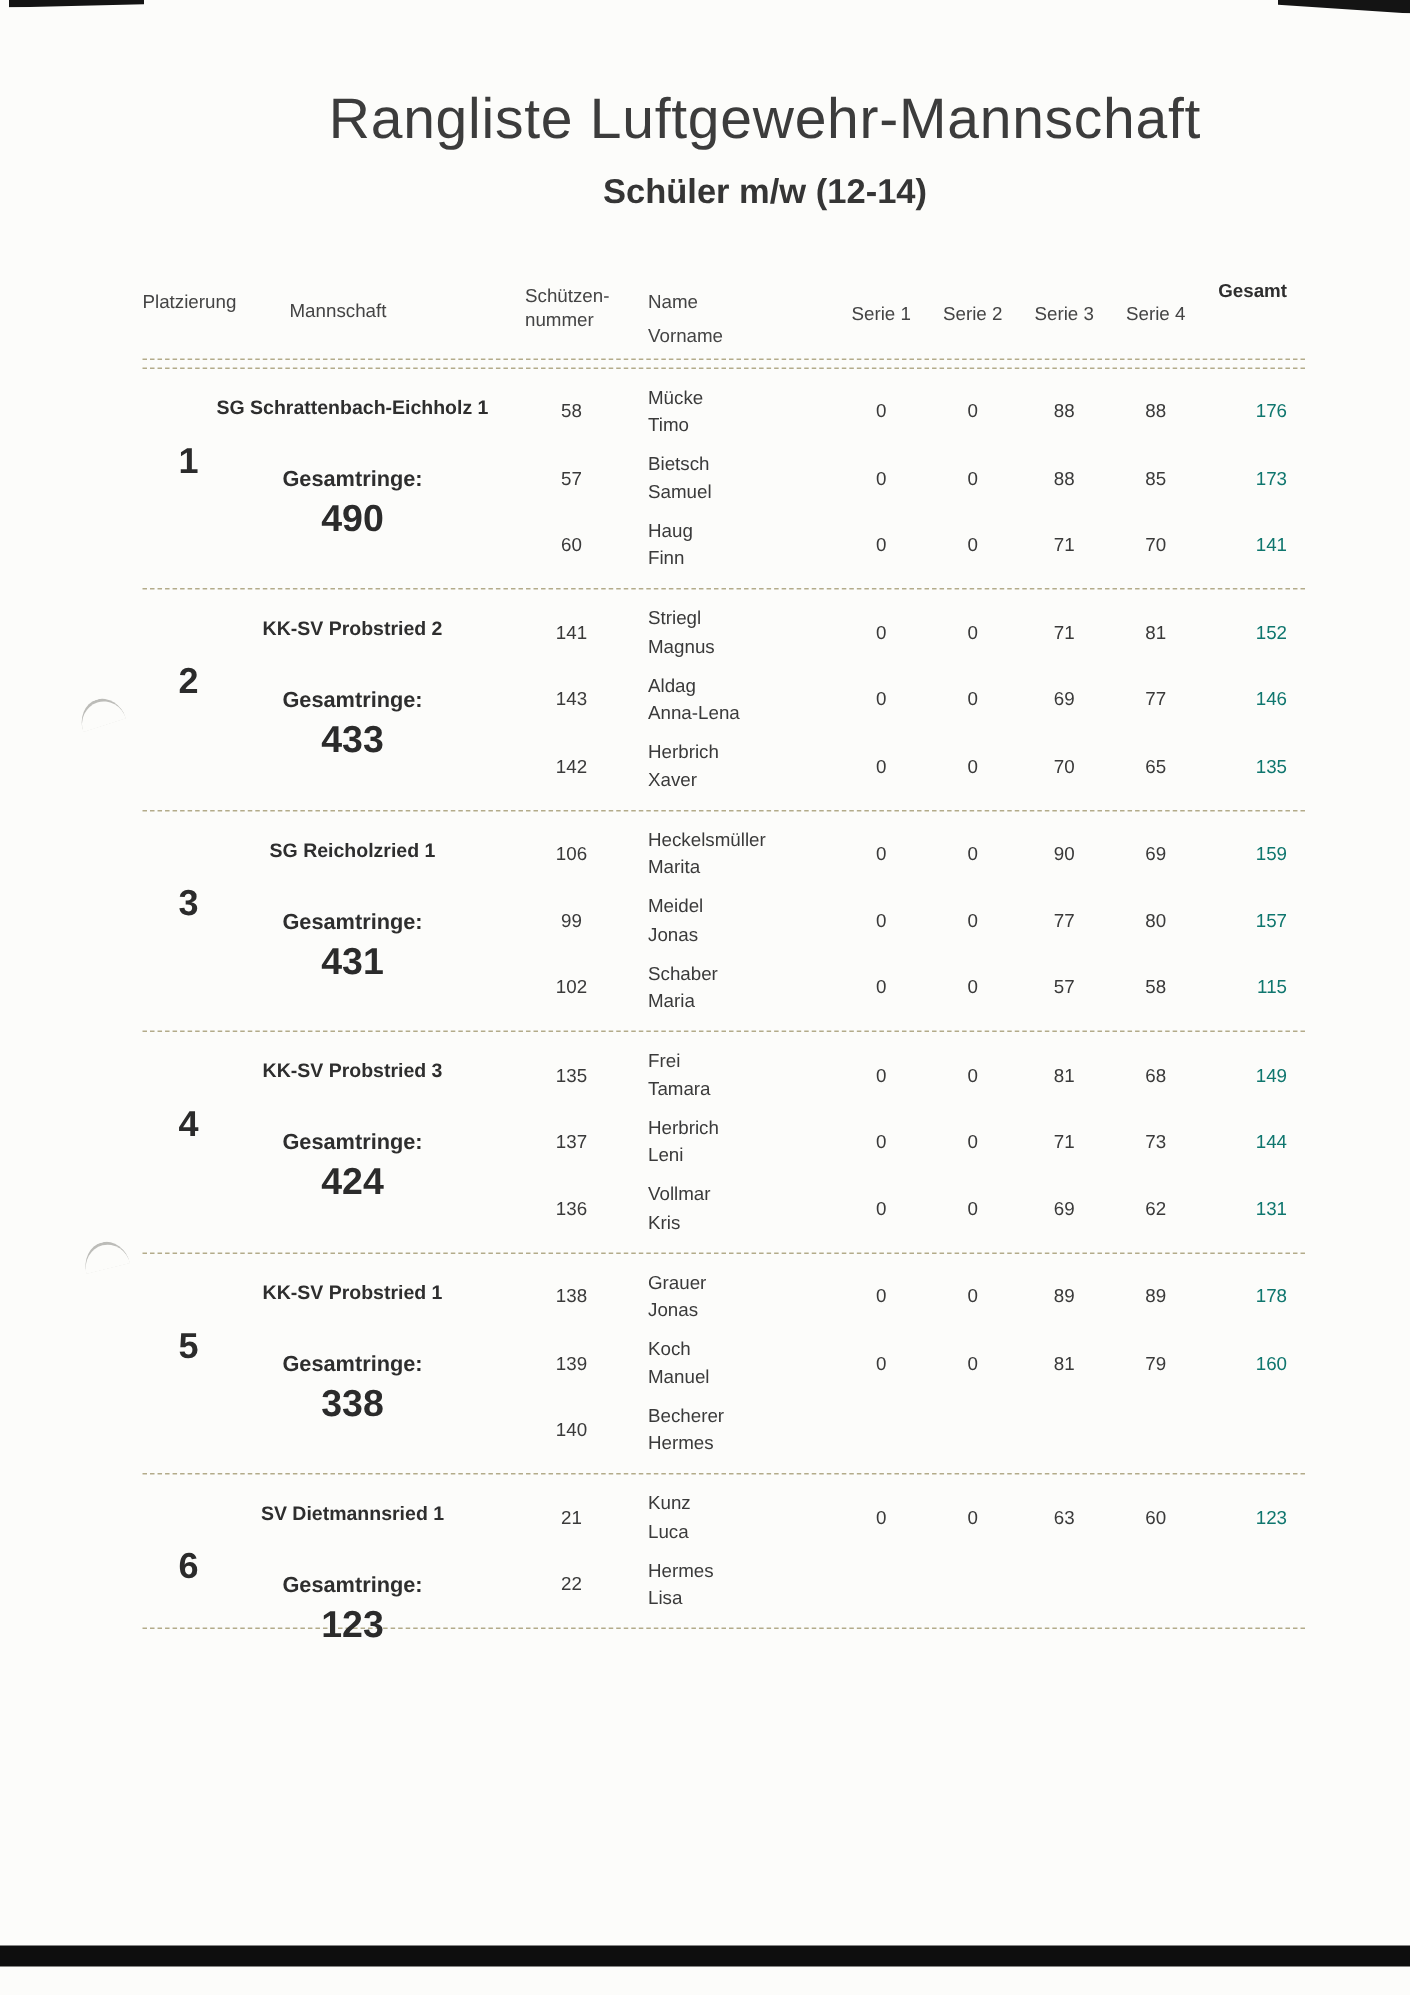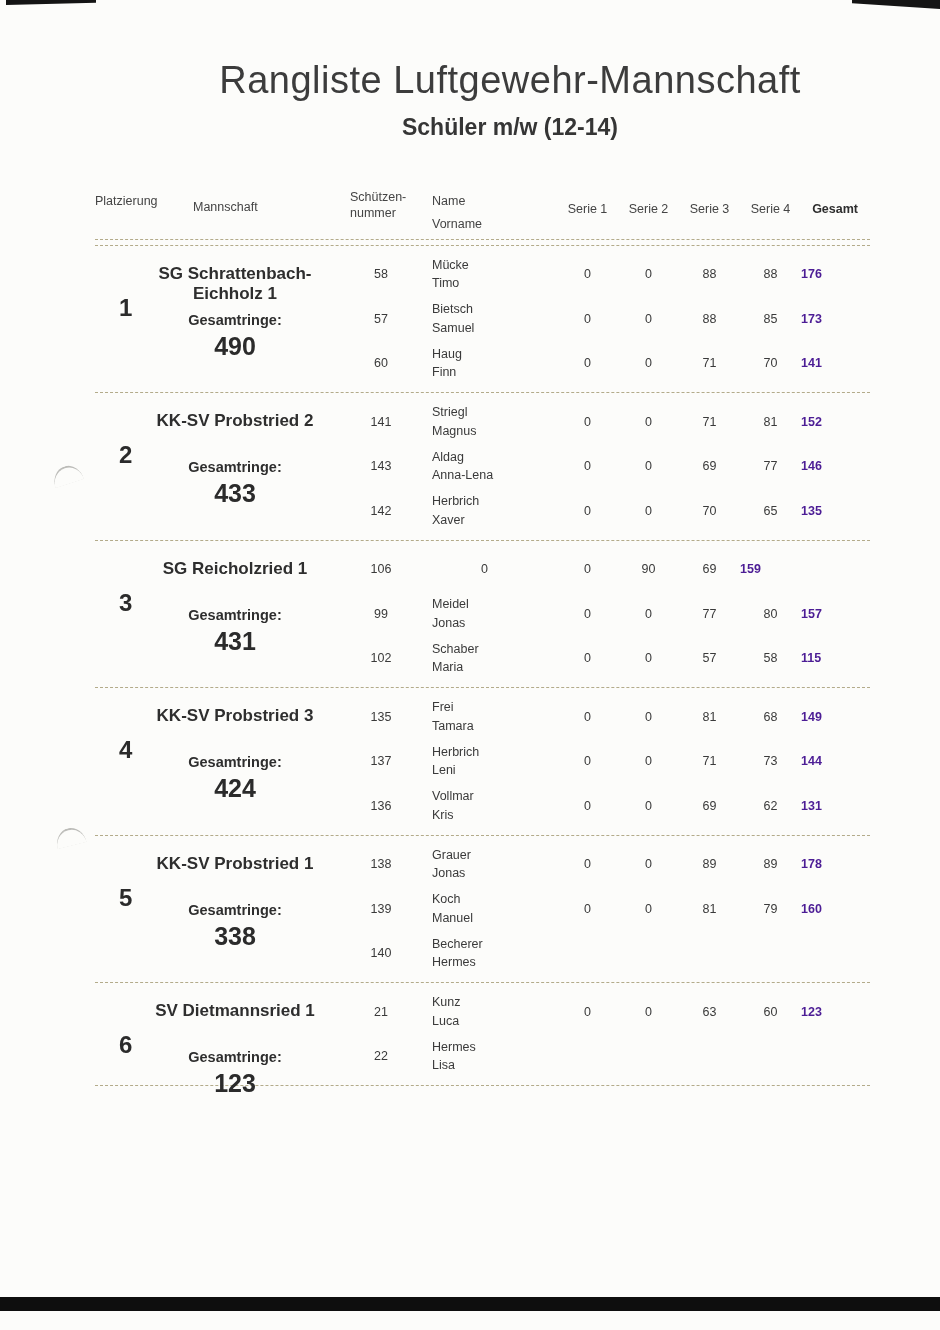--- a/index.html
+++ b/index.html
@@ -53,39 +53,39 @@
     grid-template-columns: 70px 185px 62px 145px 61px 61px 61px 61px 1fr;
     height: 52px;
     color: #444;
     align-items: start;
   }
   .h-platz  { margin-top: 7px; }
   .h-mann   { margin-top: 13px; padding-left: 28px; }
   .h-nr     { margin-top: 2px; text-align: left; line-height: 16px; }
   .h-name   { margin-top: 3px; padding-left: 20px; line-height: 23px; }
   .h-serie  { margin-top: 15px; text-align: center; }
-  .h-gesamt { margin-top: 15px; text-align: right; padding-right: 12px; font-weight: bold; color:#2e2e2e; }
+  .h-gesamt { text-align: right; padding-right: 12px; font-weight: bold; color:#2e2e2e; }
 
   .header-sep {
     height: 5px;
     border-top: 1px dashed #b3ab8a;
     border-bottom: 1px dashed #b3ab8a;
   }
 
   
   .team {
     display: grid;
     grid-template-columns: 255px 1fr;
     padding: 6px 0 7px;
     border-bottom: 1px dashed #b3ab8a;
   }
   .team-left { position: relative; }
   .team-name {
     position: absolute; top: 12px; left: 40px; width: 200px;
-    text-align: center; font-weight: bold; font-size: 17px; color:#2e2e2e;
+    text-align: center; font-weight: bold; font-size: 13px; color:#2e2e2e;
   }
   .platz {
     position: absolute; top: 42px; left: 24px;
     font-size: 24px; font-weight: bold; color:#2b2b2b;
   }
   .gr-label {
     position: absolute; top: 60px; left: 40px; width: 200px;
     text-align: center; font-weight: bold; font-size: 14.5px; color:#2e2e2e;
   }
   .gr-value {
@@ -96,21 +96,21 @@
   .shooter-row {
     display: grid;
     grid-template-columns: 62px 145px 61px 61px 61px 61px 1fr;
     height: 44.5px;
     align-items: center;
     color: #3a3a3a;
   }
   .c-nr     { text-align: center; }
   .c-name   { padding-left: 20px; line-height: 18.5px; }
   .c-serie  { text-align: center; }
-  .c-gesamt { padding-right: 12px; font-weight: bold; color:#4c1d95; }
+  .c-gesamt { text-align: right; padding-right: 12px; font-weight: normal; color:#0f766e; }
 </style>
 </head>
 <body>
 
 <div class="sheet">
 
   <div class="scan-top-left"></div>
   <div class="scan-top-right"></div>
   <div class="scan-arc a1"></div>
   <div class="scan-arc a2"></div>
@@ -241,20 +241,24 @@
   <div class="team">
     <div class="team-left">
       <div class="team-name">SG Reicholzried 1</div>
       <div class="platz">3</div>
       <div class="gr-label">Gesamtringe:</div>
       <div class="gr-value">431</div>
     </div>
     <div>
   <div class="shooter-row">
     <div class="c-nr">106</div>
+    <div class="c-name">
+      <span>Heckelsmüller</span><br>
+      <span>Marita</span>
+    </div>
     <div class="c-serie">0</div>
     <div class="c-serie">0</div>
     <div class="c-serie">90</div>
     <div class="c-serie">69</div>
     <div class="c-gesamt">159</div>
   </div>
 
   <div class="shooter-row">
     <div class="c-nr">99</div>
     <div class="c-name">

